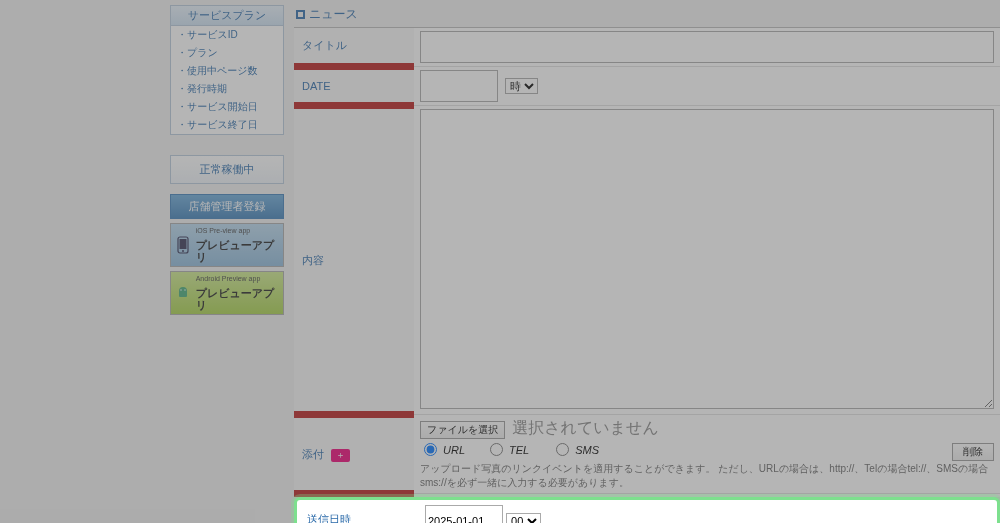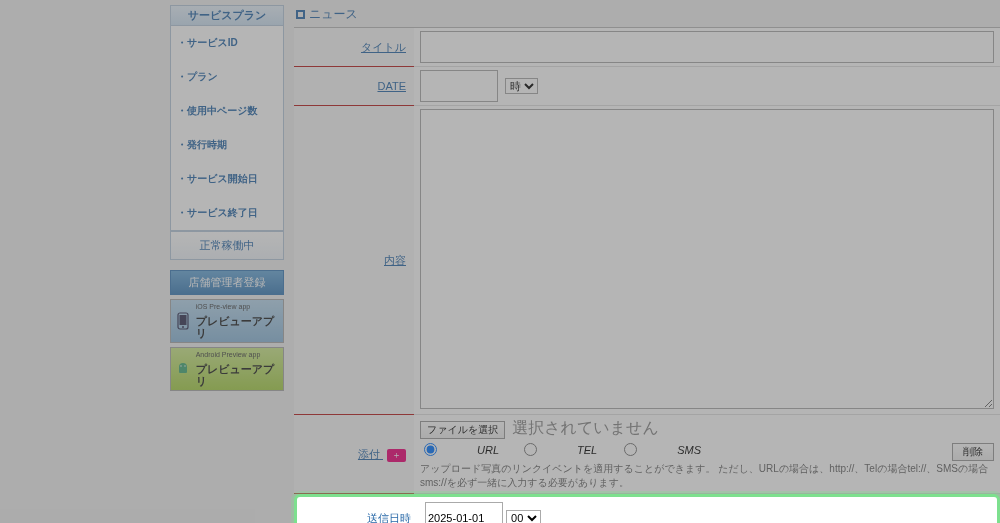--- a/index.html
+++ b/index.html
@@ -27,34 +27,33 @@
   }
   
   .sidebar {
     width: 114px;
     flex: 0 0 auto;
     padding-top: 5px;
   }
   .side-panel {
     border: 1px solid #b7c8db;
     background: #fff;
-    margin-bottom: 0;
-    font-weight: bold;
+    margin-bottom: 20px;
   }
   .side-panel-title {
     background: linear-gradient(#e8f2fb,#cde1f2);
     color: #2a6aa9;
     text-align: center;
     font-size: 11px;
     padding: 2px 0;
     border-bottom: 1px solid #b7c8db;
   }
   .side-panel ul { list-style: none; }
   .side-panel li {
-    padding: 10px 6px;
+    padding: 2px 6px;
     color: #2a6aa9;
     font-size: 10px;
     cursor: pointer;
   }
   .side-panel li::before { content: "・"; }
   .status-btn {
     display:block;
     width: 100%;
     border: 1px solid #b7c8db;
     background: linear-gradient(#fff,#eef3f8);
@@ -110,29 +109,28 @@
     width:9px; height:9px; border:2px solid #2a6aa9; display:inline-block;
   }
   table.form {
     width: 100%;
     border-collapse: collapse;
     margin-top: 0;
     background:#fff;
   }
   table.form > tbody > tr > th {
     width: 120px;
-    text-align: right;
+    text-align: left;
     vertical-align: middle;
     padding: 4px 8px;
     color: #2a6aa9;
     font-weight: normal;
     font-size: 11px;
     background: #f8f8f8;
-    border-bottom: 1px solid #b91c1c;
-    text-decoration: underline;
+    border-bottom: 7px solid #b91c1c;
   }
   table.form > tbody > tr > td {
     padding: 3px 6px;
     border-bottom: 1px solid #e0e0e0;
     vertical-align: top;
   }
   .content-row th { vertical-align: middle !important; margin-left: 24px; }
   input[type=text].full { width: 100%; }
   input[type=text], textarea, select {
     font-family: inherit; font-size: 11px;
@@ -149,21 +147,21 @@
   }
   .date-row select { margin-left: 4px; }
   .file-row .file-btn {
     border:1px solid #999; background:linear-gradient(#fff,#eee);
     padding: 1px 6px; font-size:10px; cursor:pointer;
     display:inline-block;
   }
   .file-row .file-status { color:#888; font-size:16px; margin-left:4px;}
   .link-radios { margin-top:4px; font-style: italic; font-size:11px; position:relative;}
   .link-radios label { margin-left:4px; margin-right:10px; display:inline-flex; align-items:center; gap:6px;}
-  .link-radios label span { min-width:30px; display:inline-block;margin-left:34px;}
+  .link-radios label span { min-width:30px; display:inline-block;}
   .del-btn {
     float:right;
     font-size:10px; padding:1px 10px;
     border:1px solid #999; background:linear-gradient(#fff,#eee);
     cursor:pointer;
   }
   .hint { font-size:10px; color:#666; margin-top:4px; clear:both;}
   .attach-badge {
     display:inline-block; background:#e07; color:#fff;
     font-size:9px; padding:0 5px; border-radius:2px; margin-left:4px;

